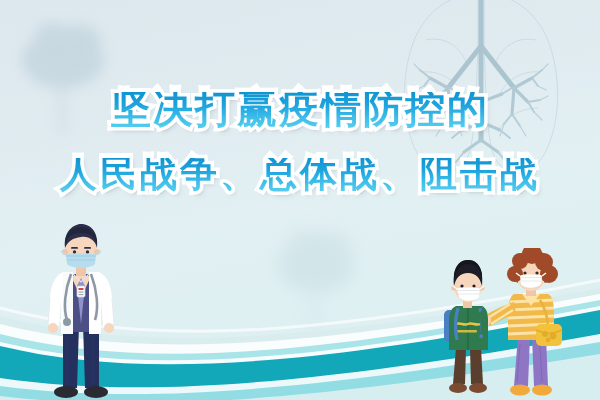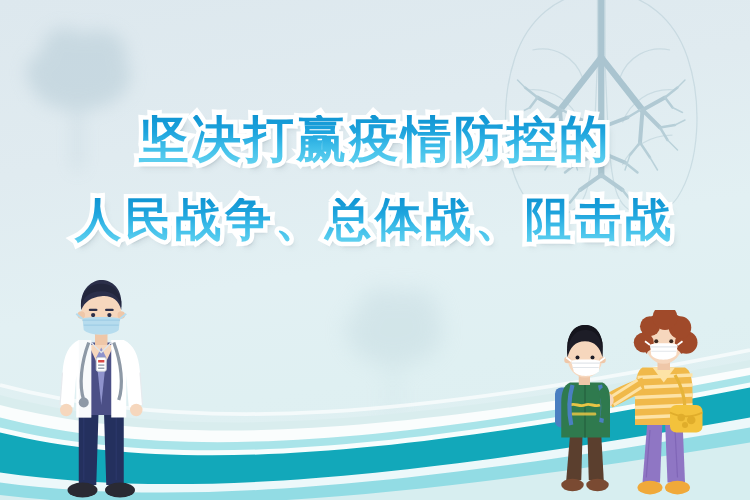--- a/index.html
+++ b/index.html
@@ -24,21 +24,21 @@
   .blob-tree2{
     position:absolute;left:268px;top:226px;width:92px;height:110px;
     filter:blur(9px);opacity:.30;
   }
   .waves{position:absolute;left:0;bottom:0;width:600px;height:150px;}
 
   
   .headline{
     position:absolute;left:0;top:92px;width:600px;
     text-align:center;z-index:6;
-    font-family:Liberation Serif, serif;
+    font-family:Liberation Mono, monospace;
     font-weight:bold;letter-spacing:2px;line-height:1.0;
     white-space:nowrap;
   }
   .hl-row{position:relative;height:56px;}
   .hl-row.row2{height:58px;margin-top:10px;}
   
   .hl-text{
     position:absolute;left:0;right:0;top:0;
     font-size:40px;
   }

